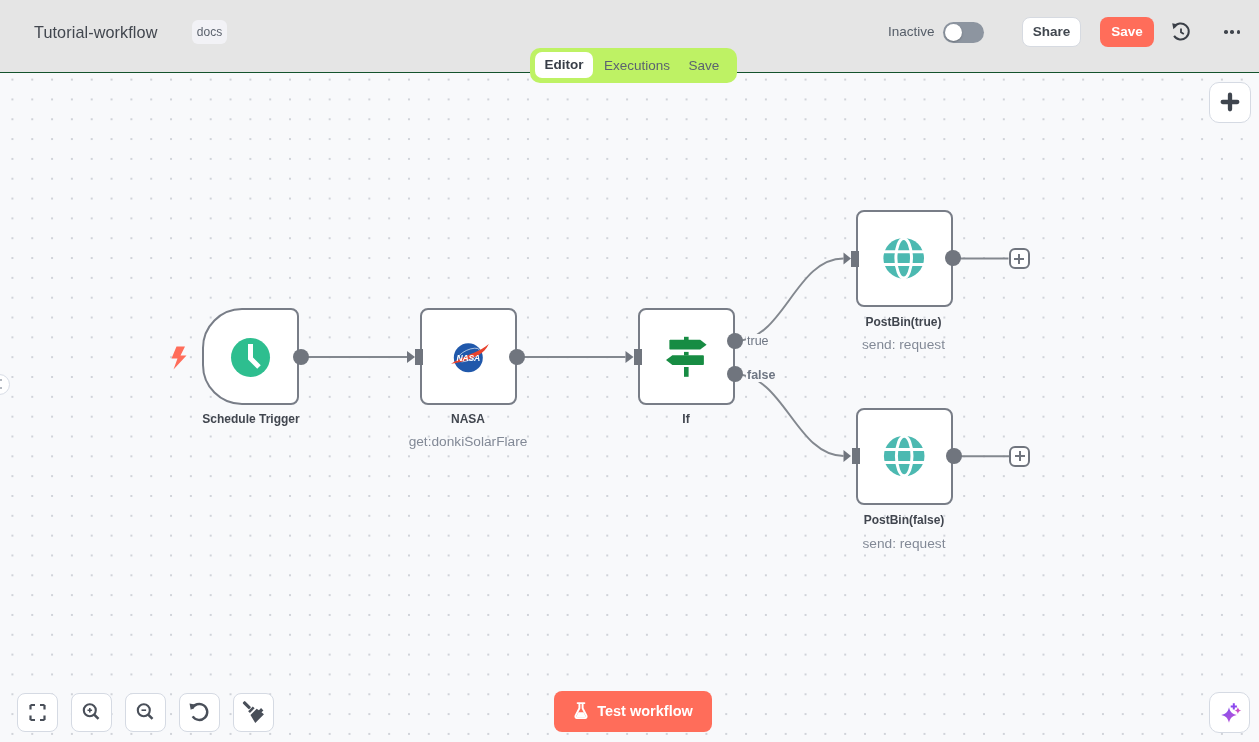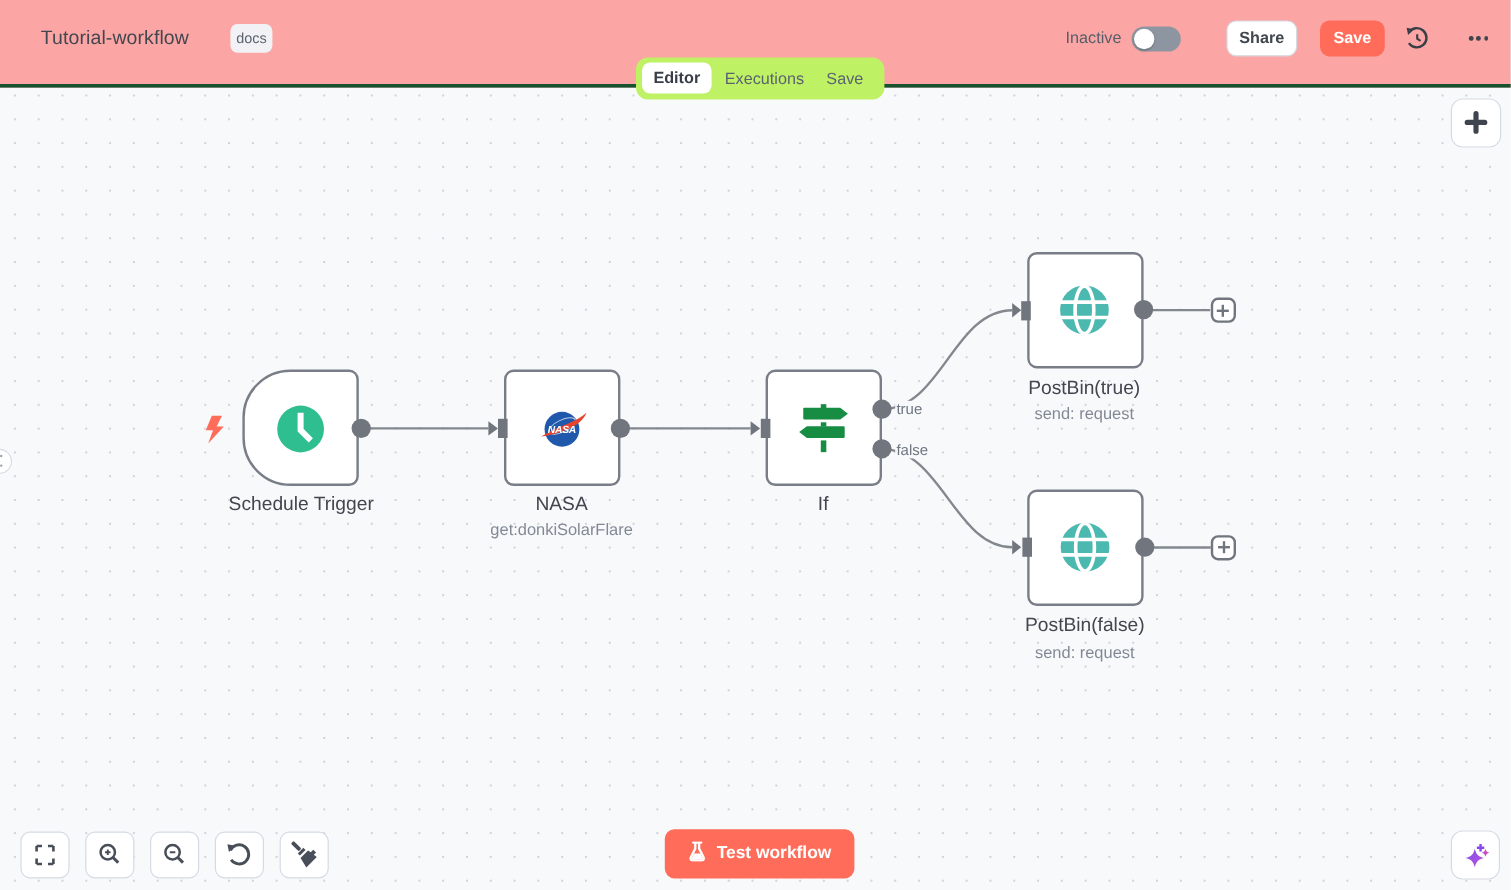--- a/index.html
+++ b/index.html
@@ -6,22 +6,22 @@
   html,body { width:1259px; height:742px; overflow:hidden; }
   body { font-family:"Liberation Sans", sans-serif; background:#fff; position:relative; }
   #canvas {
     position:absolute; left:0; top:64px; width:1259px; height:678px;
     background-color:#f8f9fb;
     background-image:radial-gradient(circle, #d0d3d9 0.85px, transparent 0.85px);
     background-size:19.84px 19.84px;
     background-position:2.5px 25.5px;
   }
   #header {
-    position:absolute; left:0; top:0; width:1259px; height:73px; background:#fca5a5;
-    border-bottom:3px solid #14532d; z-index:20;
+    position:absolute; left:0; top:0; width:1259px; height:73px; background:#e5e5e5;
+    border-bottom:1px solid #14532d; z-index:20;
   }
   .title { position:absolute; left:34px; top:22.5px; font-size:16.2px; font-weight:500; color:#42474f; letter-spacing:0.1px;}
   .docs { position:absolute; left:192px; top:20px; width:35px; height:24px; background:#f2f2f6; border-radius:6px;
           font-size:12px; color:#5c636e; text-align:center; line-height:24px; }
   .inactive { position:absolute; left:888px; top:24px; font-size:13.5px; color:#555d68; }
   .toggle { position:absolute; left:943px; top:22px; width:41px; height:21px; background:#8d95a0; border-radius:11px; }
   .toggle .knob { position:absolute; left:2px; top:2px; width:17px; height:17px; background:#fff; border-radius:50%;
                   box-shadow:0 1px 2px rgba(0,0,0,.25); }
   .btn-share { position:absolute; left:1022px; top:17px; width:59px; height:30px; background:#fff; border:1px solid #d6dae1;
                border-radius:8px; font-size:13.5px; font-weight:700; color:#41474f; text-align:center; line-height:28px; }
@@ -36,21 +36,21 @@
   #tabs .active { position:absolute; left:5px; top:4.5px; width:58px; height:26px; background:#fff; border-radius:7px;
                   font-size:13.5px; font-weight:600; color:#383e48; text-align:center; line-height:26px; }
   #tabs .t2 { position:absolute; left:74px; top:10px; width:62px; font-size:13.5px; color:#5b6270; text-align:center; }
   #tabs .t3 { position:absolute; left:154px; top:10px; width:40px; font-size:13.5px; color:#5b6270; text-align:center; }
 
   
   .node { position:absolute; width:97px; height:97px; background:#fff; border:2px solid #787d87; border-radius:8px; z-index:5; }
   .node.trigger { border-radius:40px 8px 8px 40px; }
   .outdot { position:absolute; width:16px; height:16px; border-radius:50%; background:#70757e; z-index:6; }
   .inbar { position:absolute; width:8px; height:16px; background:#70757e; z-index:6; }
-  .nlabel { position:absolute; font-size:16px; font-weight:400; color:#41464f; text-align:center; width:200px; z-index:5;}
+  .nlabel { position:absolute; font-size:12px; font-weight:700; color:#41464f; text-align:center; width:200px; z-index:5;}
   .nsub { position:absolute; font-size:13.7px; font-weight:400; color:#828996; text-align:center; width:200px; z-index:5;}
   .plabel { position:absolute; font-size:12.5px; color:#6e7683; background:#f8f9fb; padding:0 1px; z-index:6; line-height:14px;}
   .plusbox { position:absolute; width:21px; height:21px; background:#fff; border:2px solid #70757e; border-radius:6px; z-index:6; }
   .plusbox::before { content:""; position:absolute; left:3.5px; top:7.5px; width:10px; height:2px; background:#70757e; }
   .plusbox::after { content:""; position:absolute; left:7.5px; top:3.5px; width:2px; height:10px; background:#70757e; }
 
   
   .cbtn { position:absolute; background:#fff; border:1px solid #d5dae3; border-radius:8px; z-index:15; }
   .testbtn { position:absolute; left:554px; top:691px; width:158px; height:41px; background:#ff6d5a; border-radius:8px; z-index:15;
              color:#fff; font-size:14.5px; font-weight:600; text-align:center; line-height:41px; }
@@ -131,21 +131,21 @@
   <div class="outdot" style="left:509px; top:349px;"></div>
   <div class="outdot" style="left:727.4px; top:333px;"></div>
   <div class="outdot" style="left:727.4px; top:366.3px;"></div>
   <div class="outdot" style="left:945px; top:250.4px;"></div>
   <div class="outdot" style="left:945.5px; top:448.2px;"></div>
   <div class="inbar" style="left:415px; top:349.4px;"></div>
   <div class="inbar" style="left:633.5px; top:349.4px;"></div>
   <div class="inbar" style="left:851px; top:250.5px;"></div>
   <div class="inbar" style="left:851.5px; top:448px;"></div>
   <div class="plabel" style="left:746px; top:334px;">true</div>
-  <div class="plabel" style="left:746px; top:367.5px;">false</div>
+  <div class="plabel" style="left:746px; top:367.5px;font-weight:bold;">false</div>
   <div class="plusbox" style="left:1008.5px; top:248px;"></div>
   <div class="plusbox" style="left:1009px; top:445.7px;"></div>
 
   <div class="nlabel" style="left:151px; top:412.4px;">Schedule Trigger</div>
   <div class="nlabel" style="left:368px; top:412.4px;">NASA</div>
   <div class="nsub" style="left:368px; top:434px;">get:donkiSolarFlare</div>
   <div class="nlabel" style="left:586px; top:412.4px;">If</div>
   <div class="nlabel" style="left:803.5px; top:314.6px;">PostBin(true)</div>
   <div class="nsub" style="left:803.5px; top:337.2px;">send: request</div>
   <div class="nlabel" style="left:804px; top:512.7px;">PostBin(false)</div>

